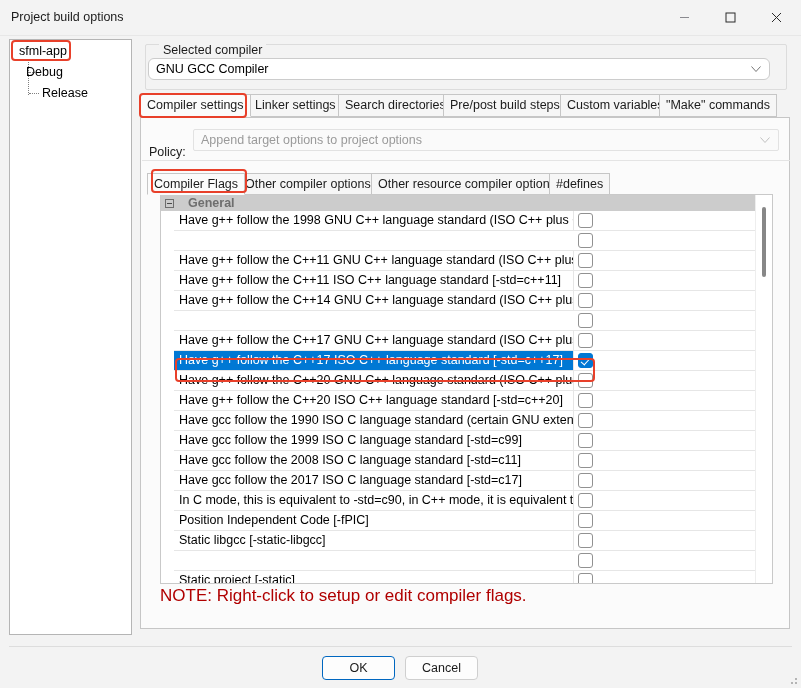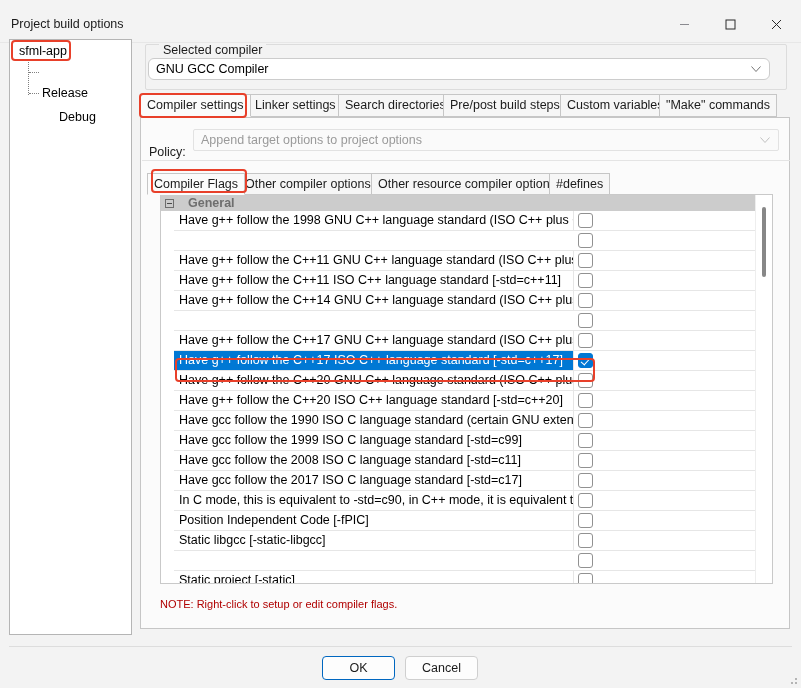--- a/index.html
+++ b/index.html
@@ -13,21 +13,21 @@
     font-family: "Liberation Sans", sans-serif;
     font-size: 12px;
     color: #000;
     overflow: hidden;
     position: relative;
   }
 
   
   #titlebar {
     position: absolute;
-    left: 0; top: 8px;
+    left: 0; top: 1px;
     width: 801px; height: 34px;
     background: #f3f3f3;
     border-bottom: 1px solid #e7e7e7;
   }
   #title-text {
     position: absolute;
     left: 11px; top: 9px;
     font-size: 12.5px;
     color: #1b1b1b;
     white-space: nowrap;
@@ -53,21 +53,21 @@
     background: #ffffff;
     border: 1px solid #b5b5b5;
   }
   .tree-node {
     position: absolute;
     white-space: nowrap;
     font-size: 12.5px;
     color: #000;
   }
   #node-root { left: 9px; top: 4px; }
-  #node-debug { left: 49px; top: 25px; margin-top: 45px; }
+  #node-debug { left: 16px; top: 25px; }
   #node-release { left: 32px; top: 46px; }
   .tree-guide {
     position: absolute;
     border-left: 1px dotted #808080;
   }
   #guide-vert { left: 18px; top: 19px; height: 36px; }
   .tree-tick {
     position: absolute;
     border-top: 1px dotted #808080;
     width: 10px;
@@ -325,22 +325,22 @@
   #flags-scroll-thumb {
     position: absolute;
     left: 6px; top: 12px;
     width: 4px; height: 70px;
     background: #878787;
     border-radius: 2px;
   }
 
   #note-text {
     position: absolute;
-    left: 19px; top: 480px;
-    font-size: 11px;
+    left: 19px; top: 468px;
+    font-size: 17px;
     color: #b00000;
     white-space: nowrap;
   }
 
   
   #footer-divider {
     position: absolute;
     left: 9px; top: 646px;
     width: 783px; height: 1px;
     background: #dddddd;

